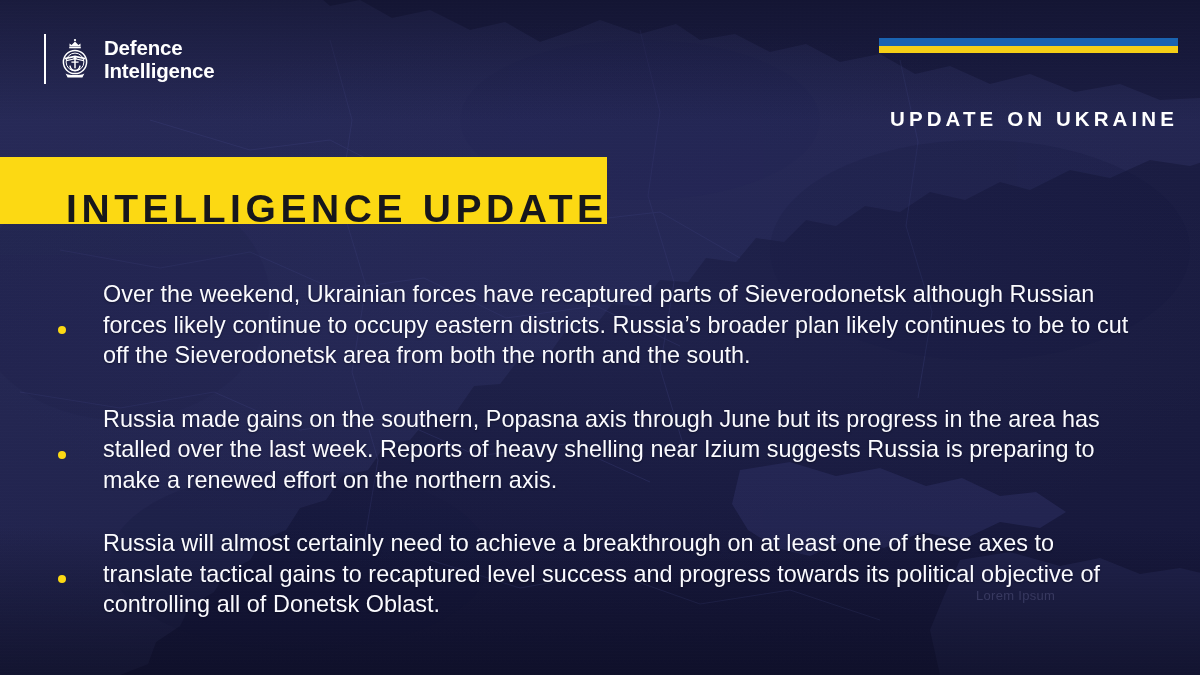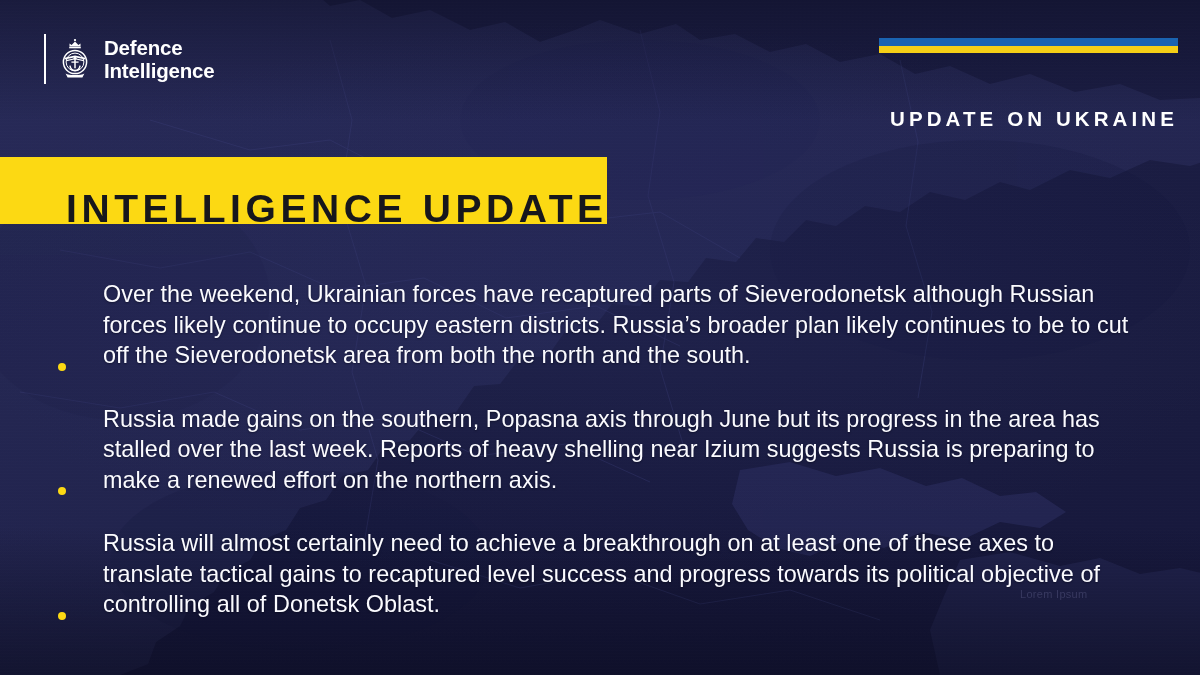--- a/index.html
+++ b/index.html
@@ -132,21 +132,21 @@
 
   
   .bullets {
     position: absolute;
     left: 58px;
     top: 279px;
     width: 1090px;
   }
   .bullet-row {
     display: flex;
-    align-items: flex-end;
+    align-items: center;
     margin-bottom: 33px;
   }
   .bullet-row:last-child { margin-bottom: 0; }
   .bullet-dot {
     flex: none;
     width: 8px;
     height: 8px;
     border-radius: 50%;
     background: #fcd913;
     margin-top: 11px;
@@ -158,23 +158,23 @@
     font-weight: 400;
     color: #fbfbff;
     letter-spacing: 0.05px;
     max-width: 1030px;
     text-shadow: 0 1px 2px rgba(8,9,26,.55);
   }
 
   
   .watermark {
     position: absolute;
-    left: 1020px;
+    left: 976px;
     top: 588px;
-    font-size: 11px;
+    font-size: 13px;
     color: #3a3b62;
     letter-spacing: .3px;
     opacity: .95;
     z-index: 4;
   }
 </style>
 </head>
 <body>
 
 <div id="slide">

